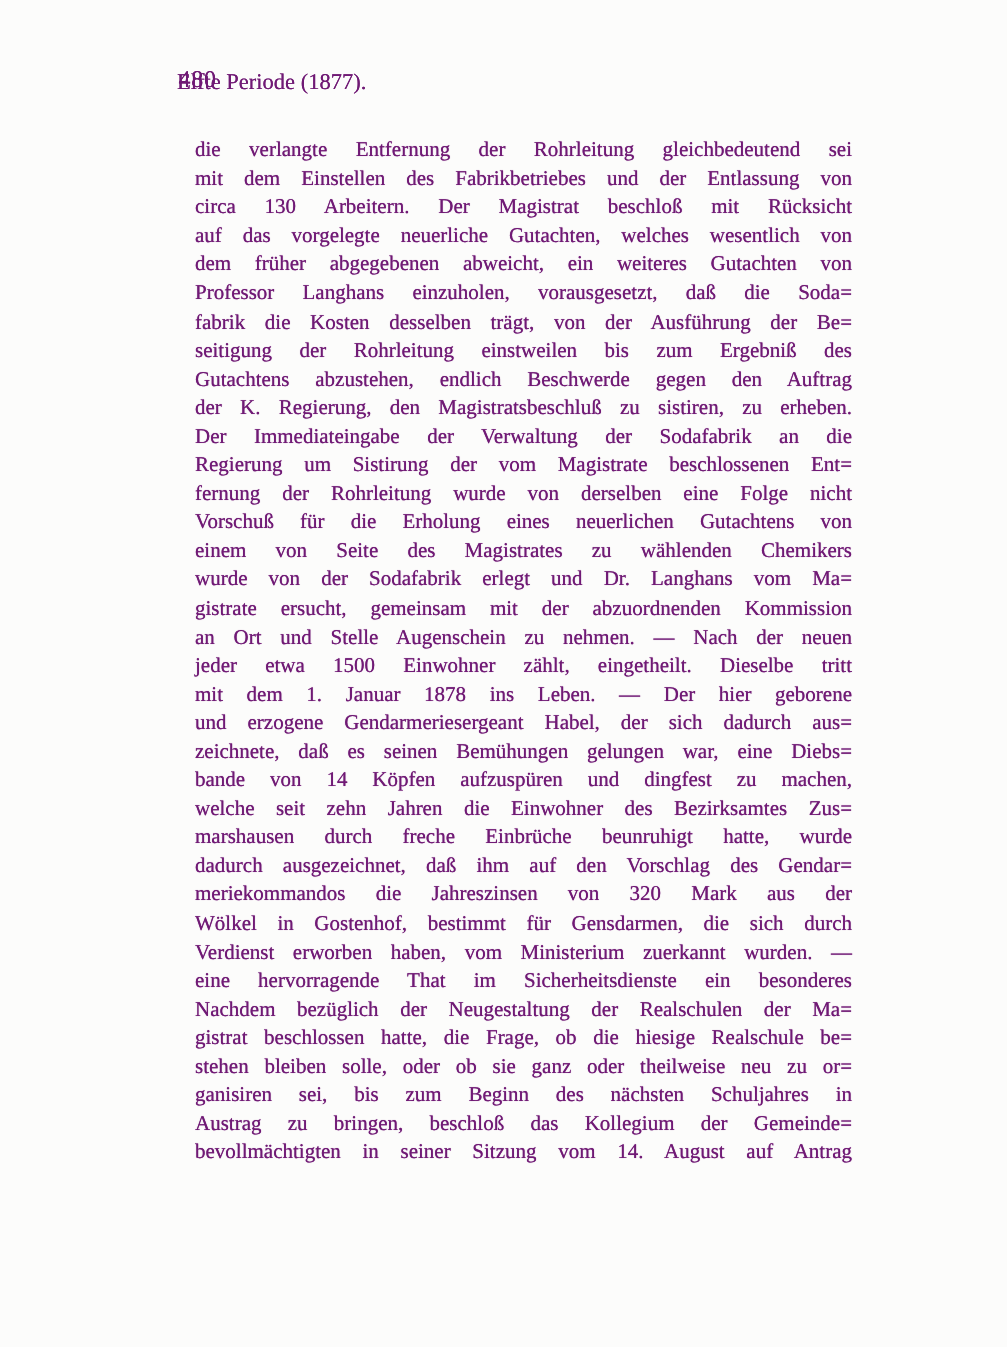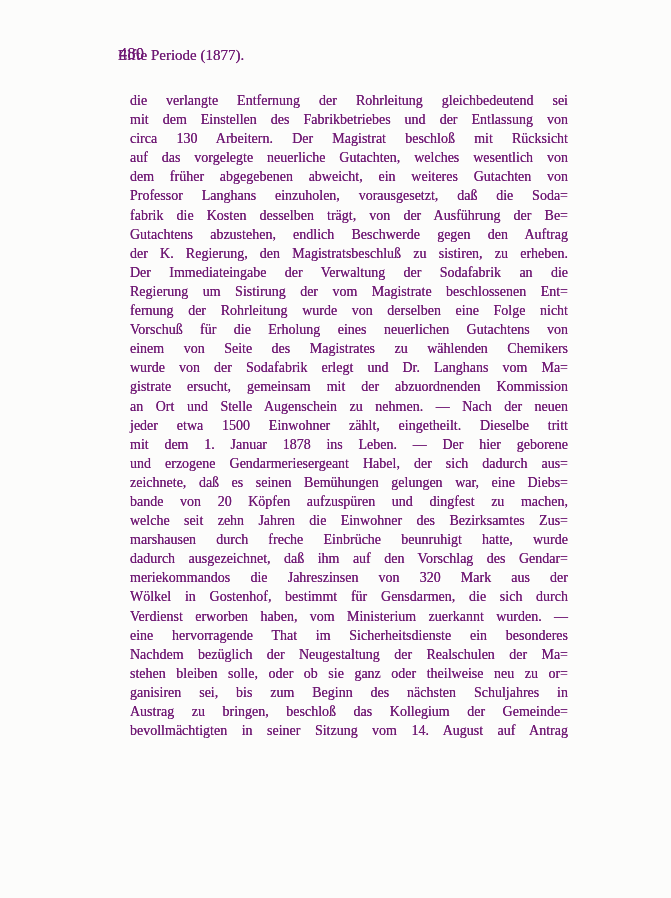--- a/index.html
+++ b/index.html
@@ -67,41 +67,43 @@
     <span class="running-title">Elfte Periode (1877).</span>
   </div>
   <div class="body-text">
       <div class="line">die verlangte Entfernung der Rohrleitung gleichbedeutend sei</div>
       <div class="line">mit dem Einstellen des Fabrikbetriebes und der Entlassung von</div>
       <div class="line">circa 130 Arbeitern.  Der Magistrat beschloß mit Rücksicht</div>
       <div class="line">auf das vorgelegte neuerliche Gutachten, welches wesentlich von</div>
       <div class="line">dem früher abgegebenen abweicht, ein weiteres Gutachten von</div>
       <div class="line">Professor Langhans einzuholen, vorausgesetzt, daß die Soda=</div>
       <div class="line">fabrik die Kosten desselben trägt, von der Ausführung der Be=</div>
+      <div class="line">seitigung der Rohrleitung einstweilen bis zum Ergebniß des</div>
       <div class="line">Gutachtens abzustehen, endlich Beschwerde gegen den Auftrag</div>
       <div class="line">der K. Regierung, den Magistratsbeschluß zu sistiren, zu erheben.</div>
       <div class="line">Der Immediateingabe der Verwaltung der Sodafabrik an die</div>
       <div class="line">Regierung um Sistirung der vom Magistrate beschlossenen Ent=</div>
       <div class="line">fernung der Rohrleitung wurde von derselben eine Folge nicht</div>
       <div class="line">Vorschuß für die Erholung eines neuerlichen Gutachtens von</div>
       <div class="line">einem von Seite des Magistrates zu wählenden Chemikers</div>
       <div class="line">wurde von der Sodafabrik erlegt und Dr. Langhans vom Ma=</div>
       <div class="line">gistrate ersucht, gemeinsam mit der abzuordnenden Kommission</div>
       <div class="line">an Ort und Stelle Augenschein zu nehmen. — Nach der neuen</div>
       <div class="line">jeder etwa 1500 Einwohner zählt, eingetheilt.  Dieselbe tritt</div>
       <div class="line">mit dem 1. Januar 1878 ins Leben. — Der hier geborene</div>
       <div class="line">und erzogene Gendarmeriesergeant Habel, der sich dadurch aus=</div>
       <div class="line">zeichnete, daß es seinen Bemühungen gelungen war, eine Diebs=</div>
-      <div class="line">bande von 20 Köpfen aufzuspüren und dingfest zu machen,</div>
+      <div class="line">bande von 14 Köpfen aufzuspüren und dingfest zu machen,</div>
       <div class="line">welche seit zehn Jahren die Einwohner des Bezirksamtes Zus=</div>
       <div class="line">marshausen durch freche Einbrüche beunruhigt hatte, wurde</div>
       <div class="line">dadurch ausgezeichnet, daß ihm auf den Vorschlag des Gendar=</div>
       <div class="line">meriekommandos die Jahreszinsen von 320 Mark aus der</div>
       <div class="line">Wölkel in Gostenhof, bestimmt für Gensdarmen, die sich durch</div>
       <div class="line">Verdienst erworben haben, vom Ministerium zuerkannt wurden. —</div>
       <div class="line">eine hervorragende That im Sicherheitsdienste ein besonderes</div>
       <div class="line">Nachdem bezüglich der Neugestaltung der Realschulen der Ma=</div>
+      <div class="line">gistrat beschlossen hatte, die Frage, ob die hiesige Realschule be=</div>
       <div class="line">stehen bleiben solle, oder ob sie ganz oder theilweise neu zu or=</div>
       <div class="line">ganisiren sei, bis zum Beginn des nächsten Schuljahres in</div>
       <div class="line">Austrag zu bringen, beschloß das Kollegium der Gemeinde=</div>
       <div class="line">bevollmächtigten in seiner Sitzung vom 14. August auf Antrag</div>
     </div>
 </div>
 
 </body></html>

